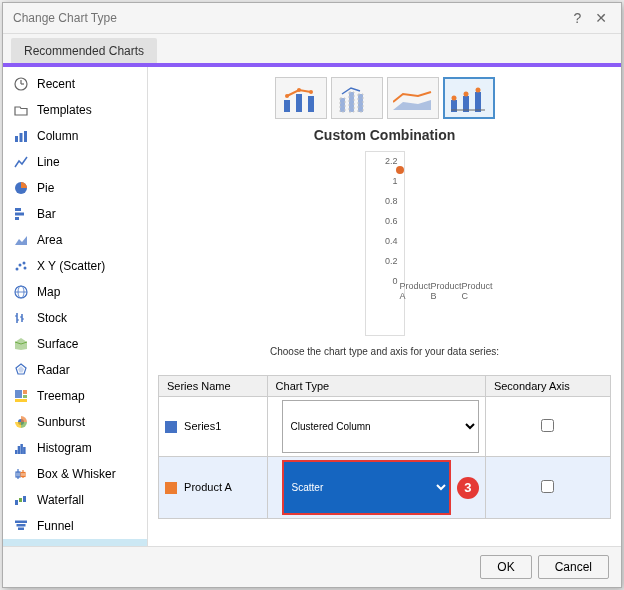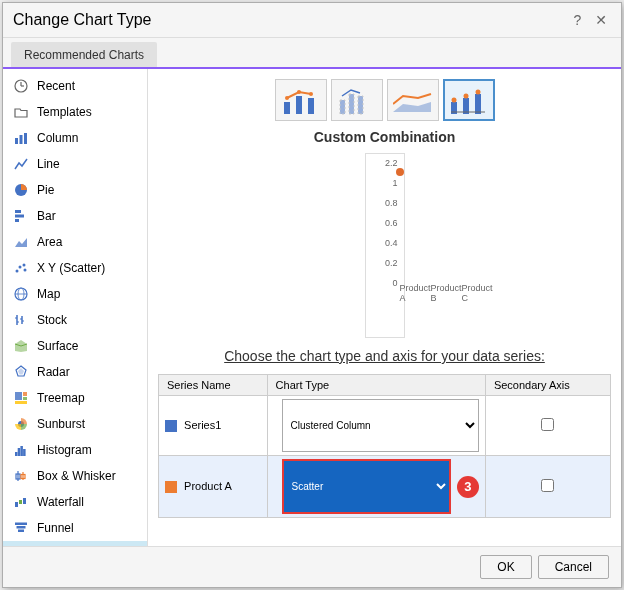--- a/index.html
+++ b/index.html
@@ -24,39 +24,39 @@
     }
     .title-bar {
       background: #f5f5f5;
       border-bottom: 1px solid #ddd;
       padding: 8px 10px;
       display: flex;
       align-items: center;
       justify-content: space-between;
     }
     .title-bar-title {
-      font-size: 16px;
-      color: #000000;
+      font-size: 12px;
+      color: #737373;
     }
     .title-bar-controls {
       display: flex;
       gap: 6px;
     }
     .title-btn {
       background: none;
       border: none;
       cursor: pointer;
       font-size: 14px;
       color: #666;
       padding: 0 4px;
       line-height: 1;
     }
     .tabs-bar {
       display: flex;
-      border-bottom: 2px solid #8b5cf6;
+      border-bottom: 4px solid #8b5cf6;
       background: #f5f5f5;
       padding: 0 8px;
       padding-top: 4px;
     }
     .tab {
       padding: 5px 12px;
       cursor: pointer;
       font-size: 12px;
       color: #333;
       border: 1px solid transparent;
@@ -201,24 +201,23 @@
     }
     .data-dot {
       position: absolute;
       width: 8px;
       height: 8px;
       background: #e06b2d;
       border-radius: 50%;
       transform: translate(-50%, -50%);
     }
     .instruction-text {
-      font-size: 14px;
+      font-size: 10px;
       color: #333;
-      margin-bottom: 10px;
-      text-decoration: underline;
+      margin-bottom: 18px;
     }
     .series-table {
       width: 100%;
       border-collapse: collapse;
       font-size: 11px;
     }
     .series-table th {
       background: #f0f0f0;
       border: 1px solid #ccc;
       padding: 4px 8px;

